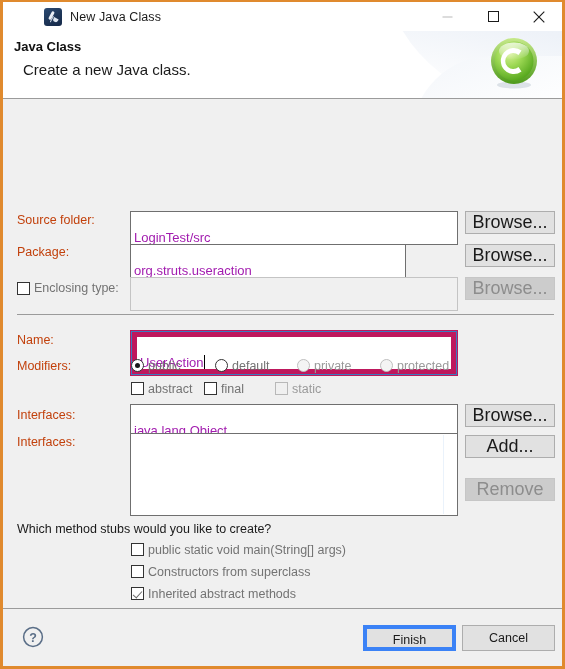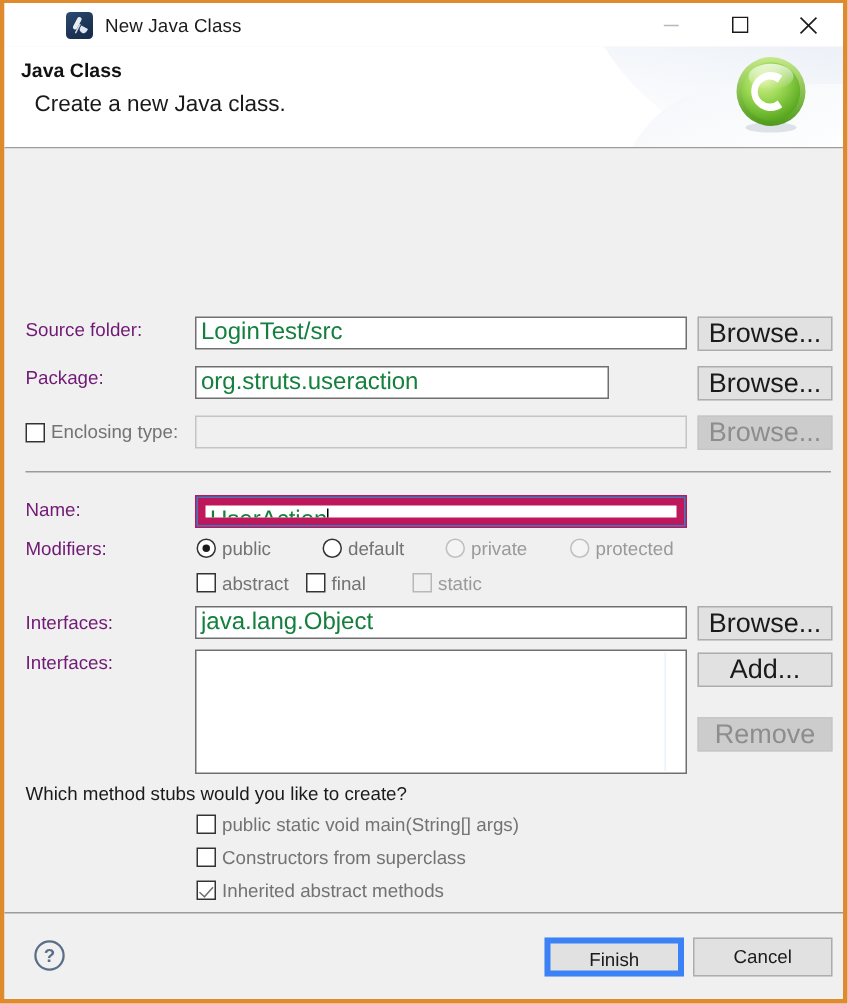--- a/index.html
+++ b/index.html
@@ -127,36 +127,36 @@
   
   .content {
     flex: 1 1 auto;
     position: relative;
     background: #f0f0f0;
   }
   .lbl {
     position: absolute;
     left: 14px;
     font-size: 12.5px;
-    color: #701a75;
+    color: #c2410c;
     line-height: 22px;
     white-space: nowrap;
   }
 
   .txt {
     position: absolute;
     box-sizing: border-box;
     height: 22px;
     background: #ffffff;
     border: 1px solid #6f6f6f;
     font-family: "Liberation Sans", sans-serif;
-    font-size: 16px;
-    color: #15803d;
+    font-size: 13px;
+    color: #a21caf;
     line-height: 20px;
-    padding: 0 3px;
+    padding: 16px 3px;
     white-space: nowrap;
     overflow: hidden;
   }
   .txt.focused {
     border: 7px solid #be185d;
     outline: 1px solid #3a7cbf;
     outline-offset: -2px;
   }
   .txt.disabled {
     background: #f0f0f0;

